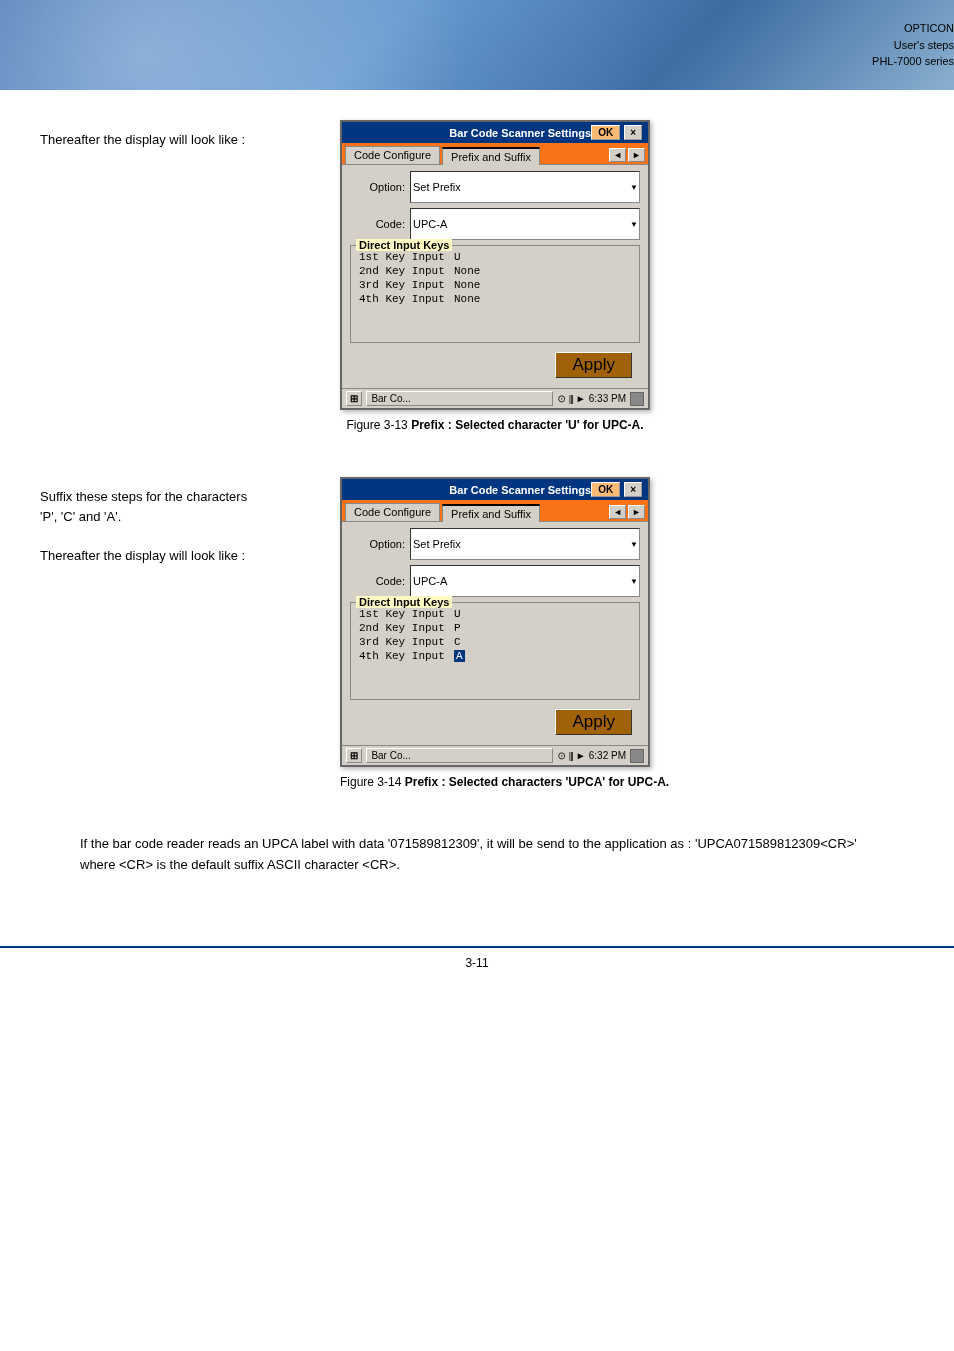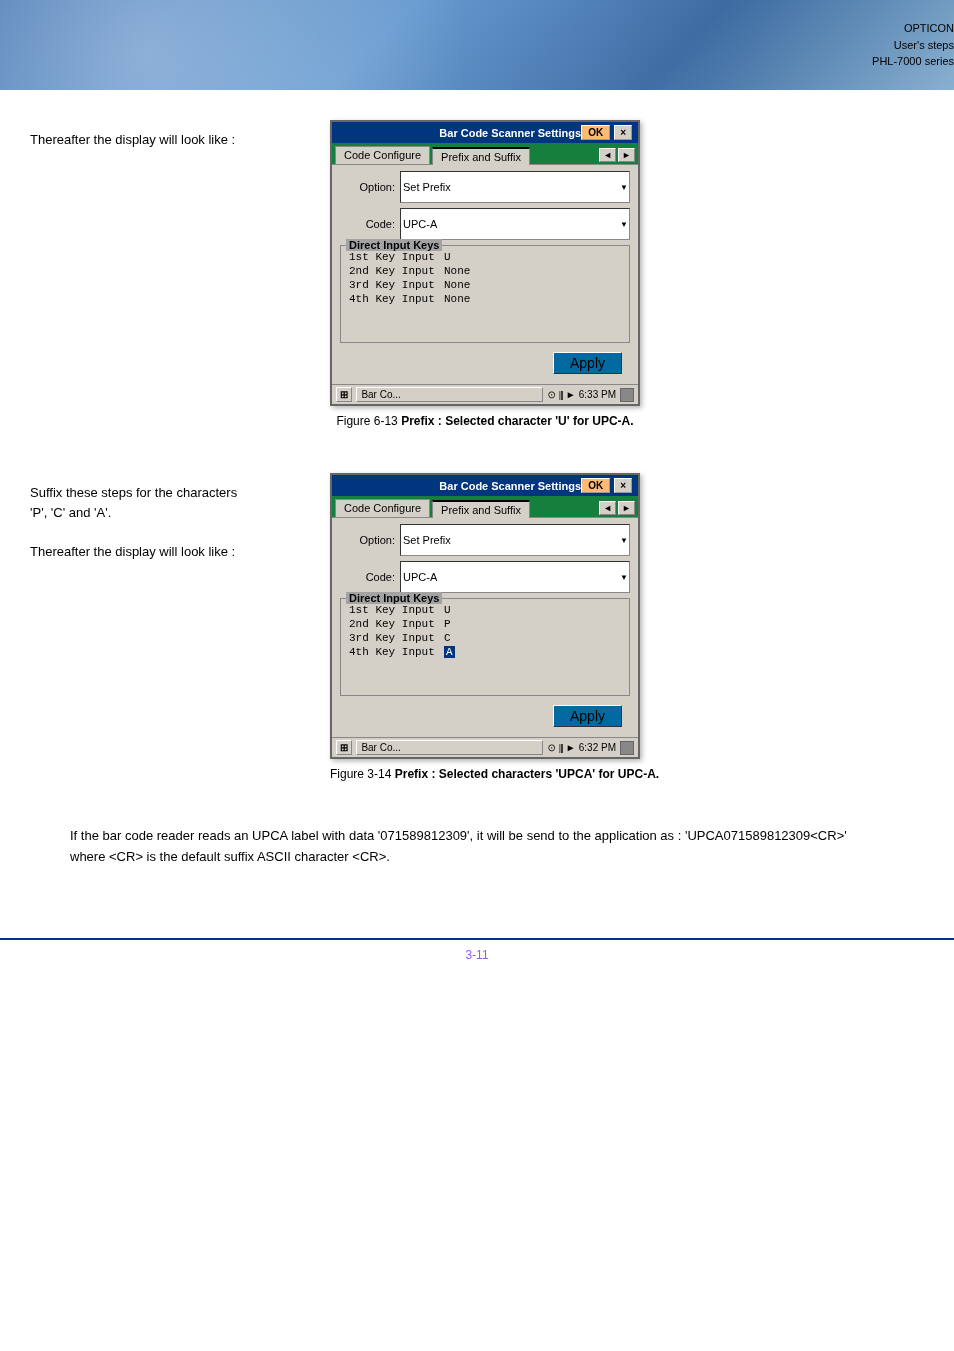--- a/index.html
+++ b/index.html
@@ -35,21 +35,21 @@
       position: relative;
       z-index: 1;
       text-align: right;
       color: #000;
       font-size: 11px;
       line-height: 1.5;
     }
 
     
     .main-content {
-      padding: 30px 30px;
+      padding: 30px 40px;
     }
 
     
     .section {
       display: flex;
       align-items: flex-start;
       margin-bottom: 20px;
       gap: 20px;
     }
     .section-text {
@@ -105,21 +105,21 @@
       color: #000;
       font-size: 10px;
       font-weight: bold;
       padding: 1px 5px;
       cursor: pointer;
       font-family: Arial, sans-serif;
     }
 
     .dialog-tabs {
       display: flex;
-      background: #15803d;
+      background: #f97316;
       border-bottom: 1px solid #888;
       padding: 3px 3px 0;
     }
     .tab-item {
       padding: 2px 8px;
       font-size: 11px;
       font-family: Arial, sans-serif;
       border: 1px solid #888;
       border-bottom: none;
       background: #d4d0c8;
@@ -196,21 +196,21 @@
     .direct-input-group {
       border: 1px solid #888;
       margin: 5px 0;
       padding: 5px 8px;
       position: relative;
     }
     .group-legend {
       position: absolute;
       top: -7px;
       left: 5px;
-      background: #a3a3a3;
+      background: #fef9c3;
       padding: 0 3px;
       font-size: 11px;
       font-family: Arial, sans-serif;
       font-weight: bold;
     }
     .key-row {
       display: flex;
       margin-bottom: 2px;
       font-size: 11px;
       font-family: 'Courier New', monospace;
@@ -231,27 +231,27 @@
     .dialog-spacer {
       height: 30px;
     }
 
     .dialog-apply-row {
       display: flex;
       justify-content: flex-end;
       padding: 4px 8px;
     }
     .apply-btn {
-      background: #0369a1;
+      background: #a16207;
       border: 1px solid #888;
       border-top-color: #fff;
       border-left-color: #fff;
       border-bottom-color: #333;
       border-right-color: #333;
-      font-size: 14px;
+      font-size: 17px;
       font-family: Arial, sans-serif;
       padding: 2px 16px;
       cursor: pointer;
     }
 
     .dialog-taskbar {
       background: #d4d0c8;
       border-top: 1px solid #888;
       padding: 2px 4px;
       display: flex;
@@ -307,21 +307,21 @@
       margin: 20px 0;
       padding: 0 40px;
     }
 
     
     .page-footer {
       border-top: 2px solid #003580;
       text-align: center;
       padding: 8px;
       font-size: 12px;
-      color: #8b5cf6;
+      color: #000000;
       margin-top: 20px;
     }
   </style>
 </head>
 <body>
 
 <div class="header-banner">
   <div class="header-banner-bg"></div>
   <div class="header-text">
     <div>OPTICON</div>
@@ -413,21 +413,21 @@
             <span style="font-size:10px;">⊙</span>
             <span style="font-size:9px; letter-spacing:-1px;">|||</span>
             <span>►</span>
             <span class="taskbar-time">6:33 PM</span>
           </div>
           <span style="width:14px;height:14px;background:#888;display:inline-block;border:1px solid #666;"></span>
         </div>
       </div>
 
       <div class="figure-caption">
-        <span>Figure 6-13</span>
+        <span>Figure 3-13</span>
         <strong>Prefix : Selected character 'U' for UPC-A.</strong>
       </div>
     </div>
   </div>
 
   <div class="section" style="margin-top: 10px;">
     <div class="section-text">
       <div>Suffix these steps for the characters</div>
       <div>'P', 'C' and 'A'.</div>
       <br>

